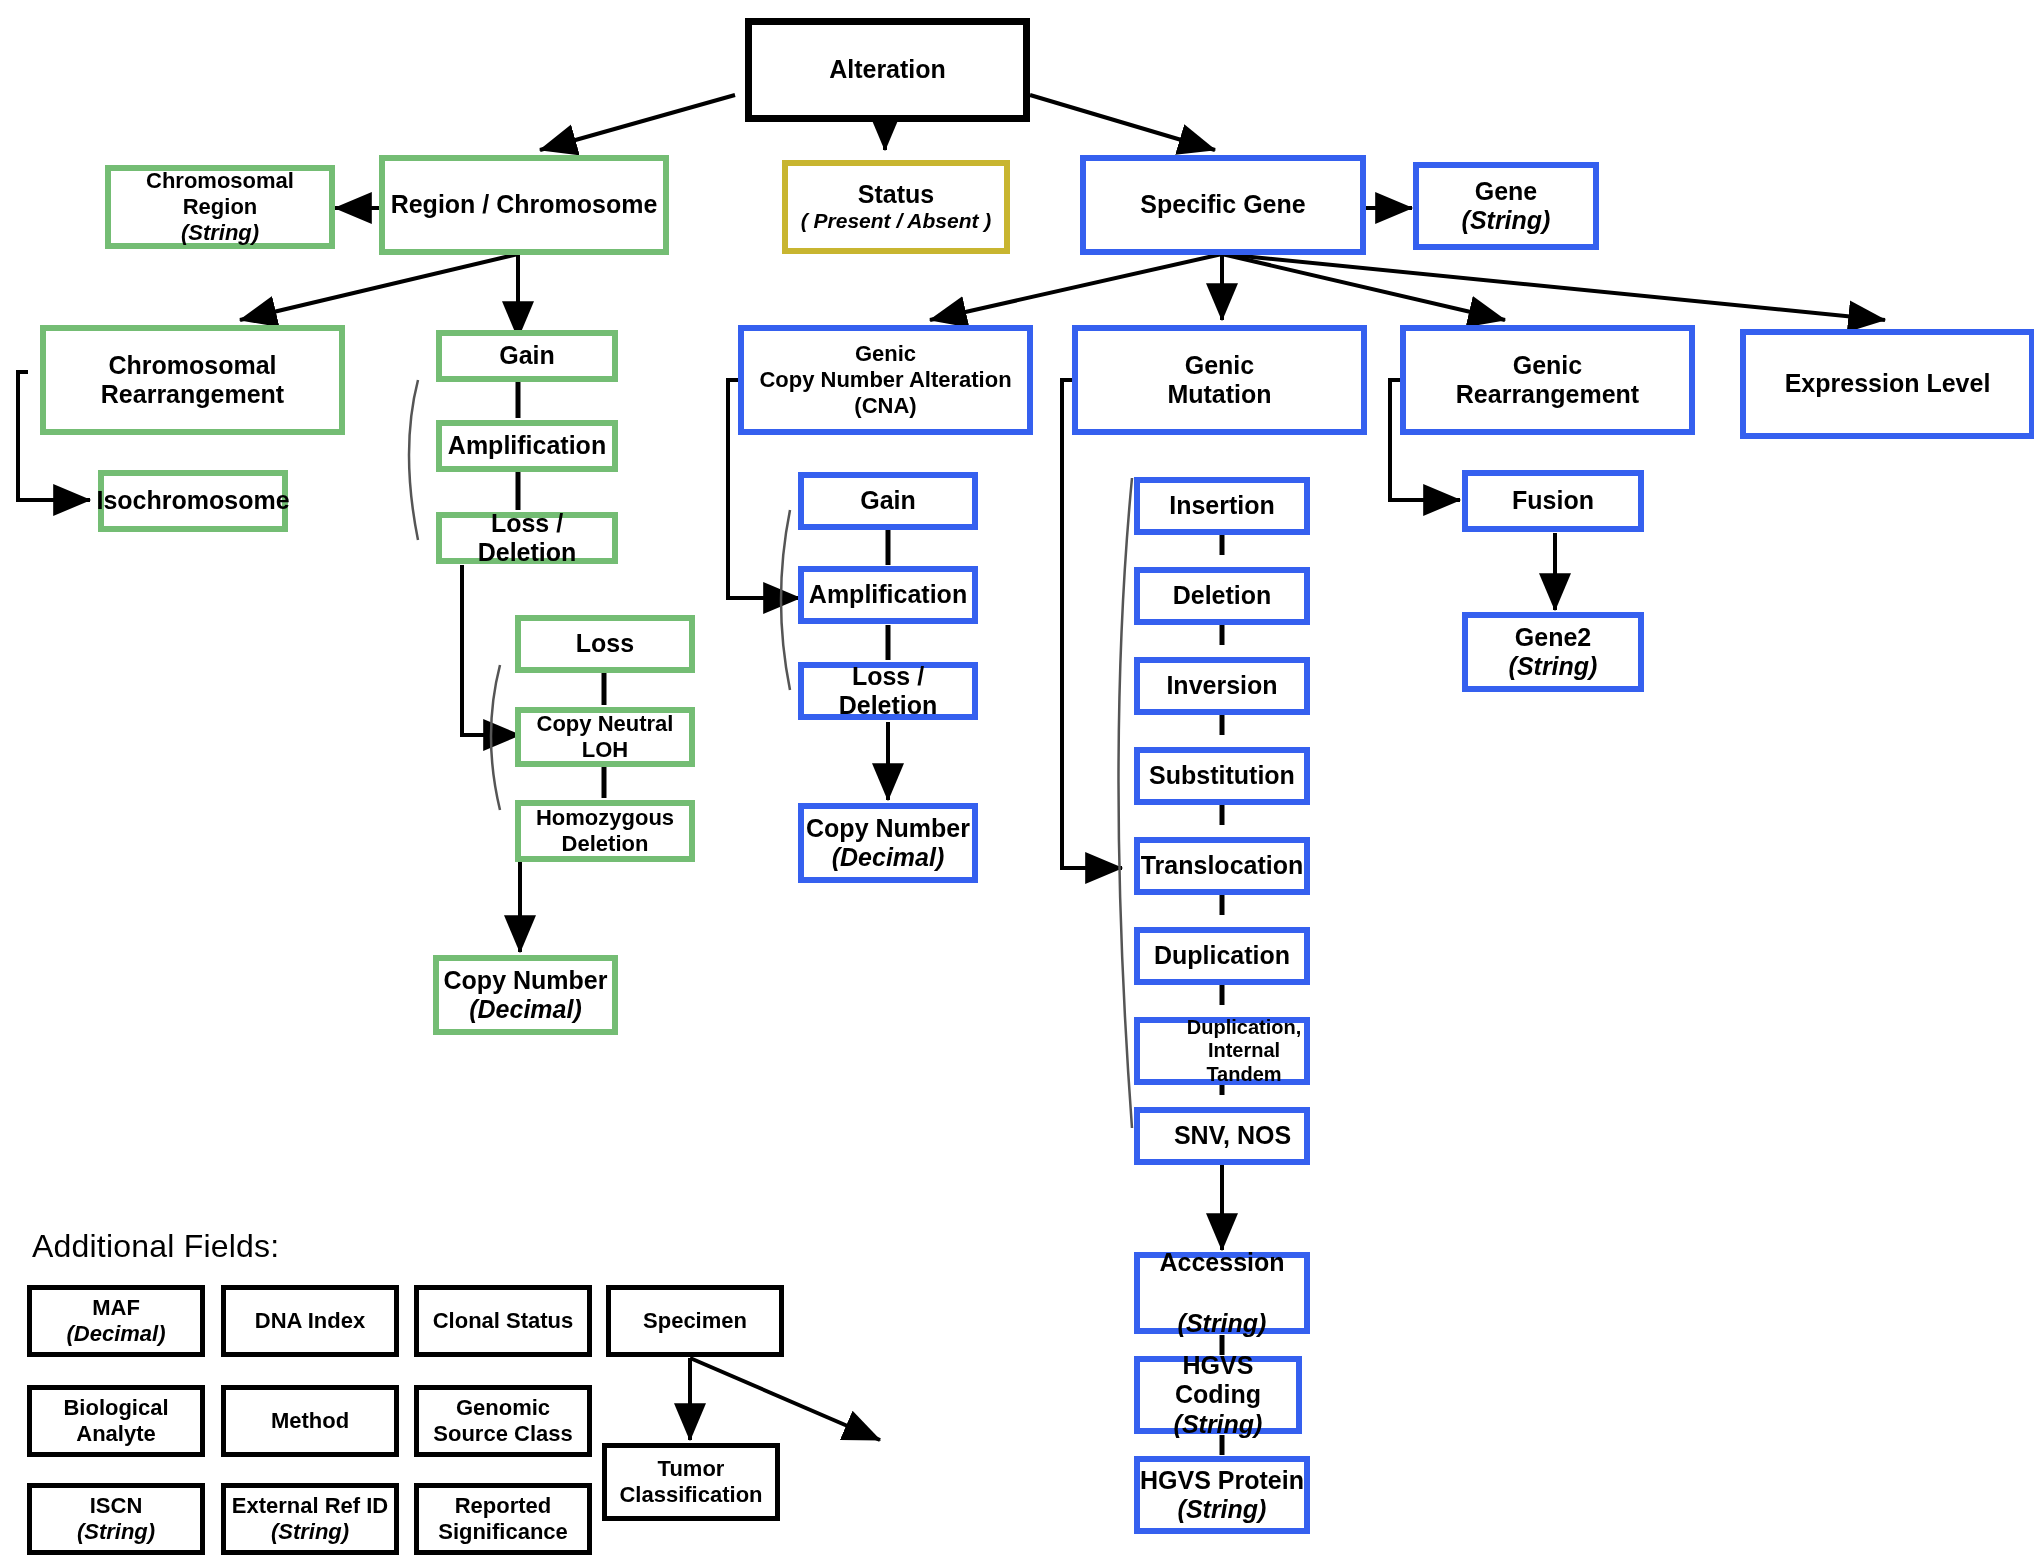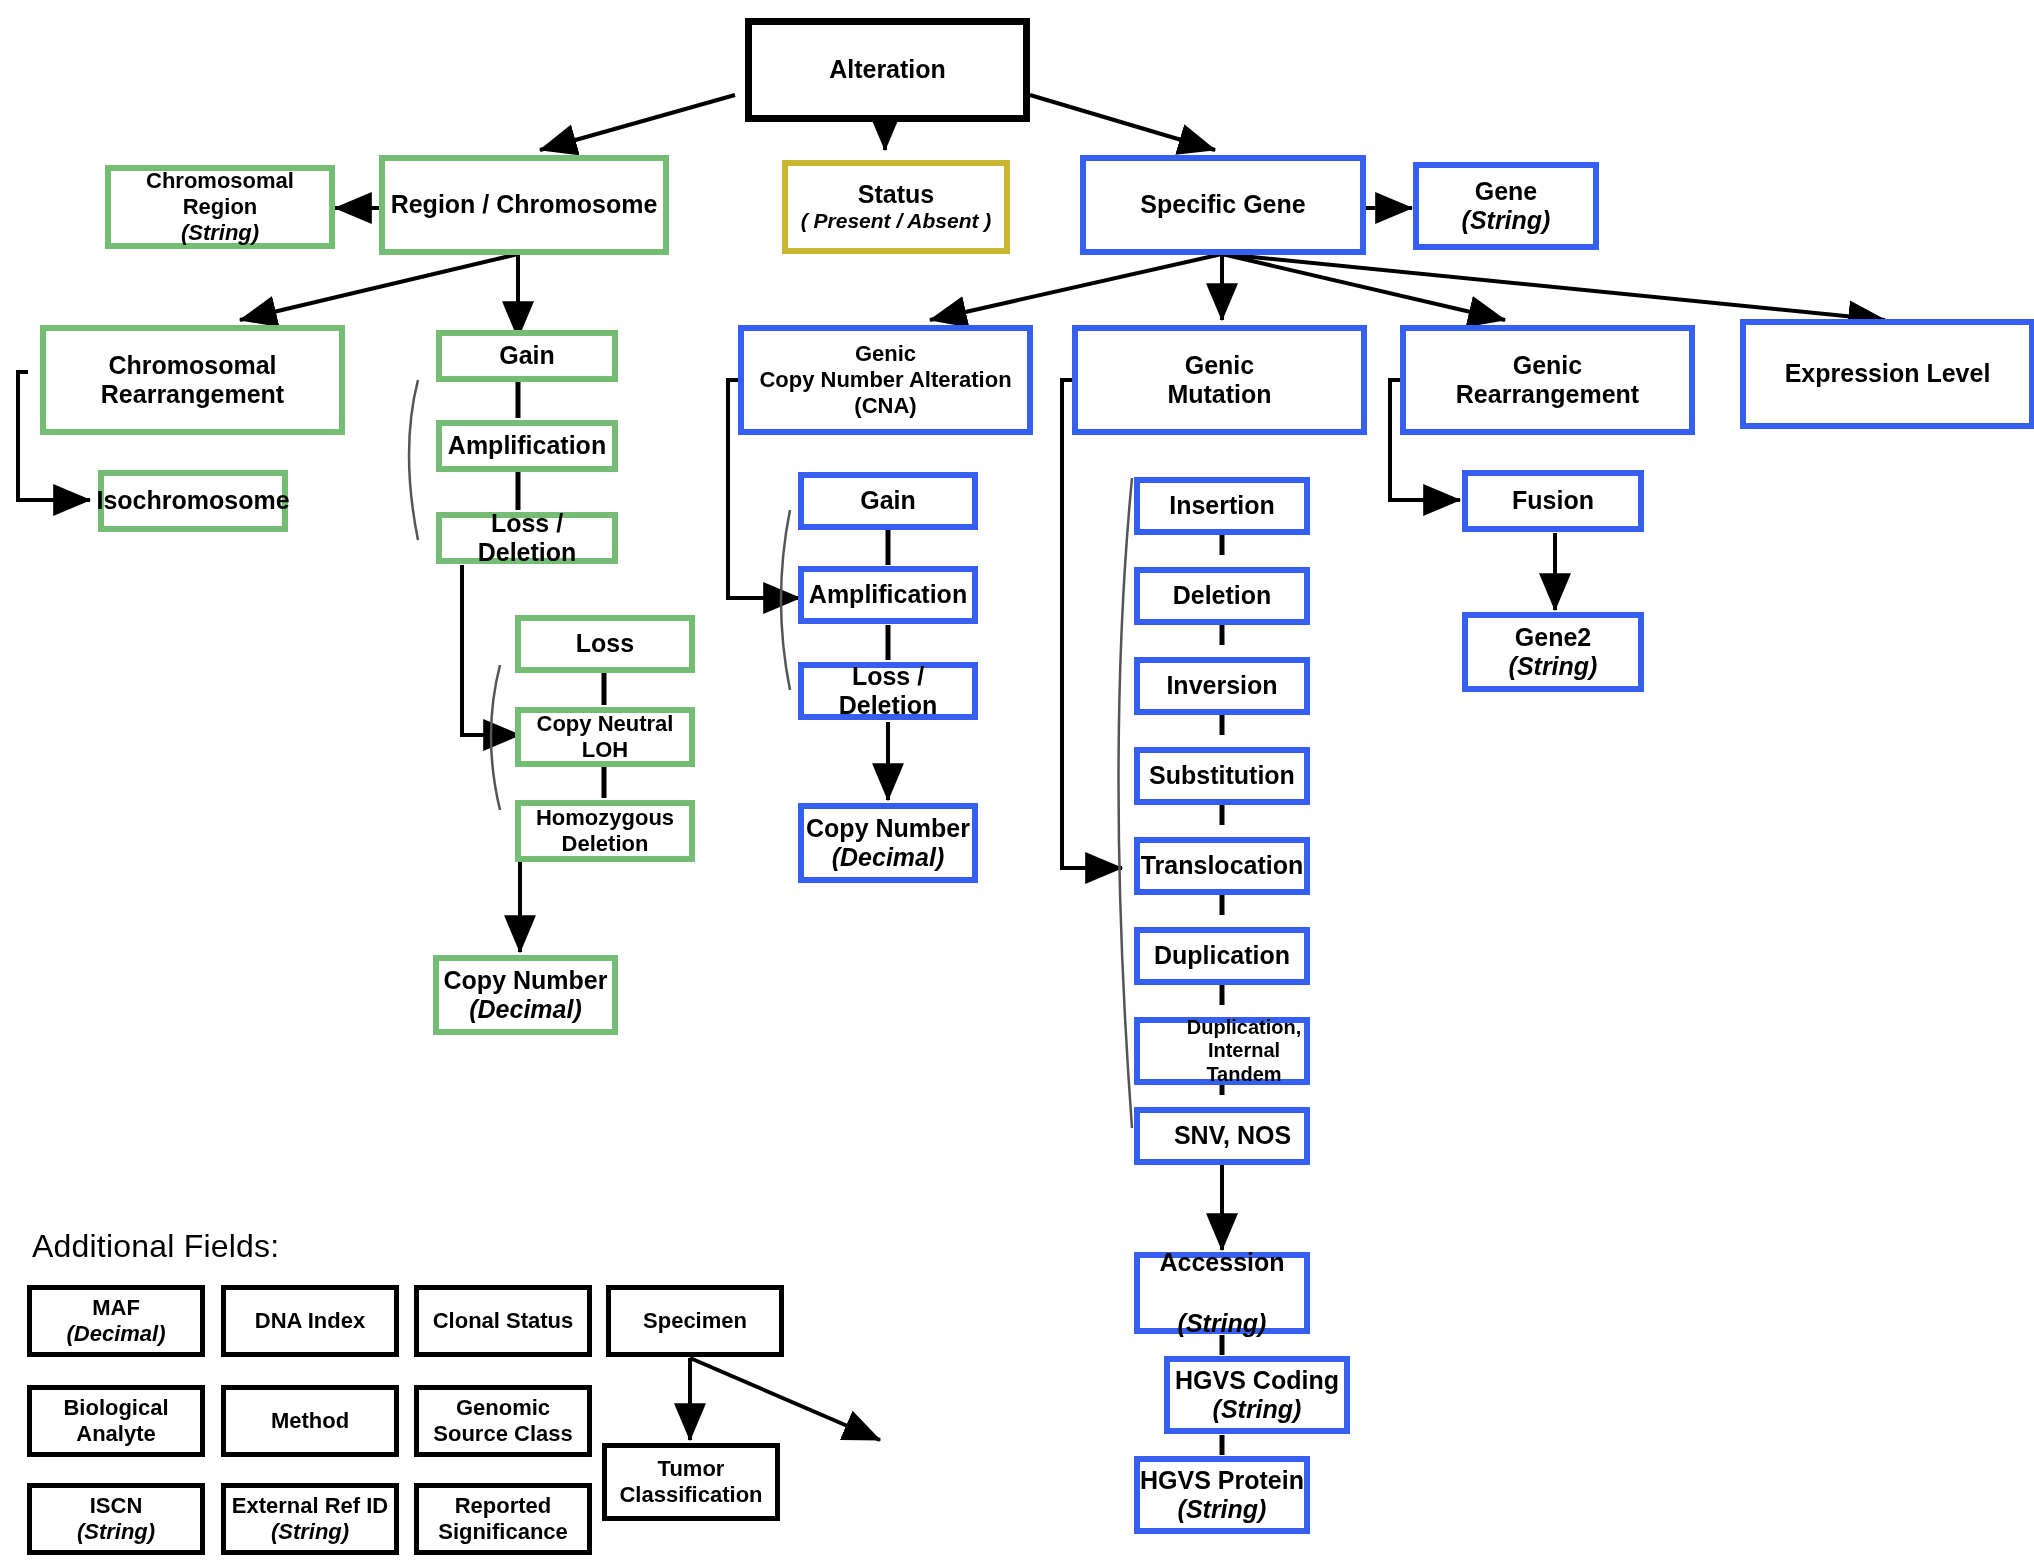--- a/index.html
+++ b/index.html
@@ -261,42 +261,42 @@
     <span class="ln">Internal Tandem</span>
   </div>
   <div class="node c-blue" style="left:1134px; top:1107px; width:176px; height:58px;padding-left:21px;">
     <span class="ln">SNV, NOS</span>
   </div>
 
   <div class="node c-blue" style="left:1134px; top:1252px; width:176px; height:82px;gap:32px;">
     <span class="ln">Accession</span>
     <span class="ln sub">(String)</span>
   </div>
-  <div class="node c-blue" style="left:1134px; top:1356px; width:186px; height:78px;margin-left:30px;">
+  <div class="node c-blue" style="left:1134px; top:1356px; width:168px; height:78px;">
     <span class="ln">HGVS Coding</span>
     <span class="ln sub">(String)</span>
   </div>
   <div class="node c-blue" style="left:1134px; top:1456px; width:176px; height:78px;">
     <span class="ln">HGVS Protein</span>
     <span class="ln sub">(String)</span>
   </div>
 
   <div class="node c-blue" style="left:1400px; top:325px; width:295px; height:110px;">
     <span class="ln">Genic</span>
     <span class="ln">Rearrangement</span>
   </div>
   <div class="node c-blue" style="left:1462px; top:470px; width:182px; height:62px;">
     <span class="ln">Fusion</span>
   </div>
   <div class="node c-blue" style="left:1462px; top:612px; width:182px; height:80px;">
     <span class="ln">Gene2</span>
     <span class="ln sub">(String)</span>
   </div>
 
-  <div class="node c-blue" style="left:1740px; top:319px; width:295px; height:110px;justify-content:center;">
+  <div class="node c-blue" style="left:1740px; top:329px; width:295px; height:110px;justify-content:center;">
     <span class="ln">Expression Level</span>
   </div>
 
   <div class="section-label" style="left:32px; top:1228px;">Additional Fields:</div>
 
   <div class="node c-thin-black small" style="left:27px; top:1285px; width:178px; height:72px;">
     <span class="ln">MAF</span>
     <span class="ln sub">(Decimal)</span>
   </div>
   <div class="node c-thin-black small" style="left:221px; top:1285px; width:178px; height:72px;">

